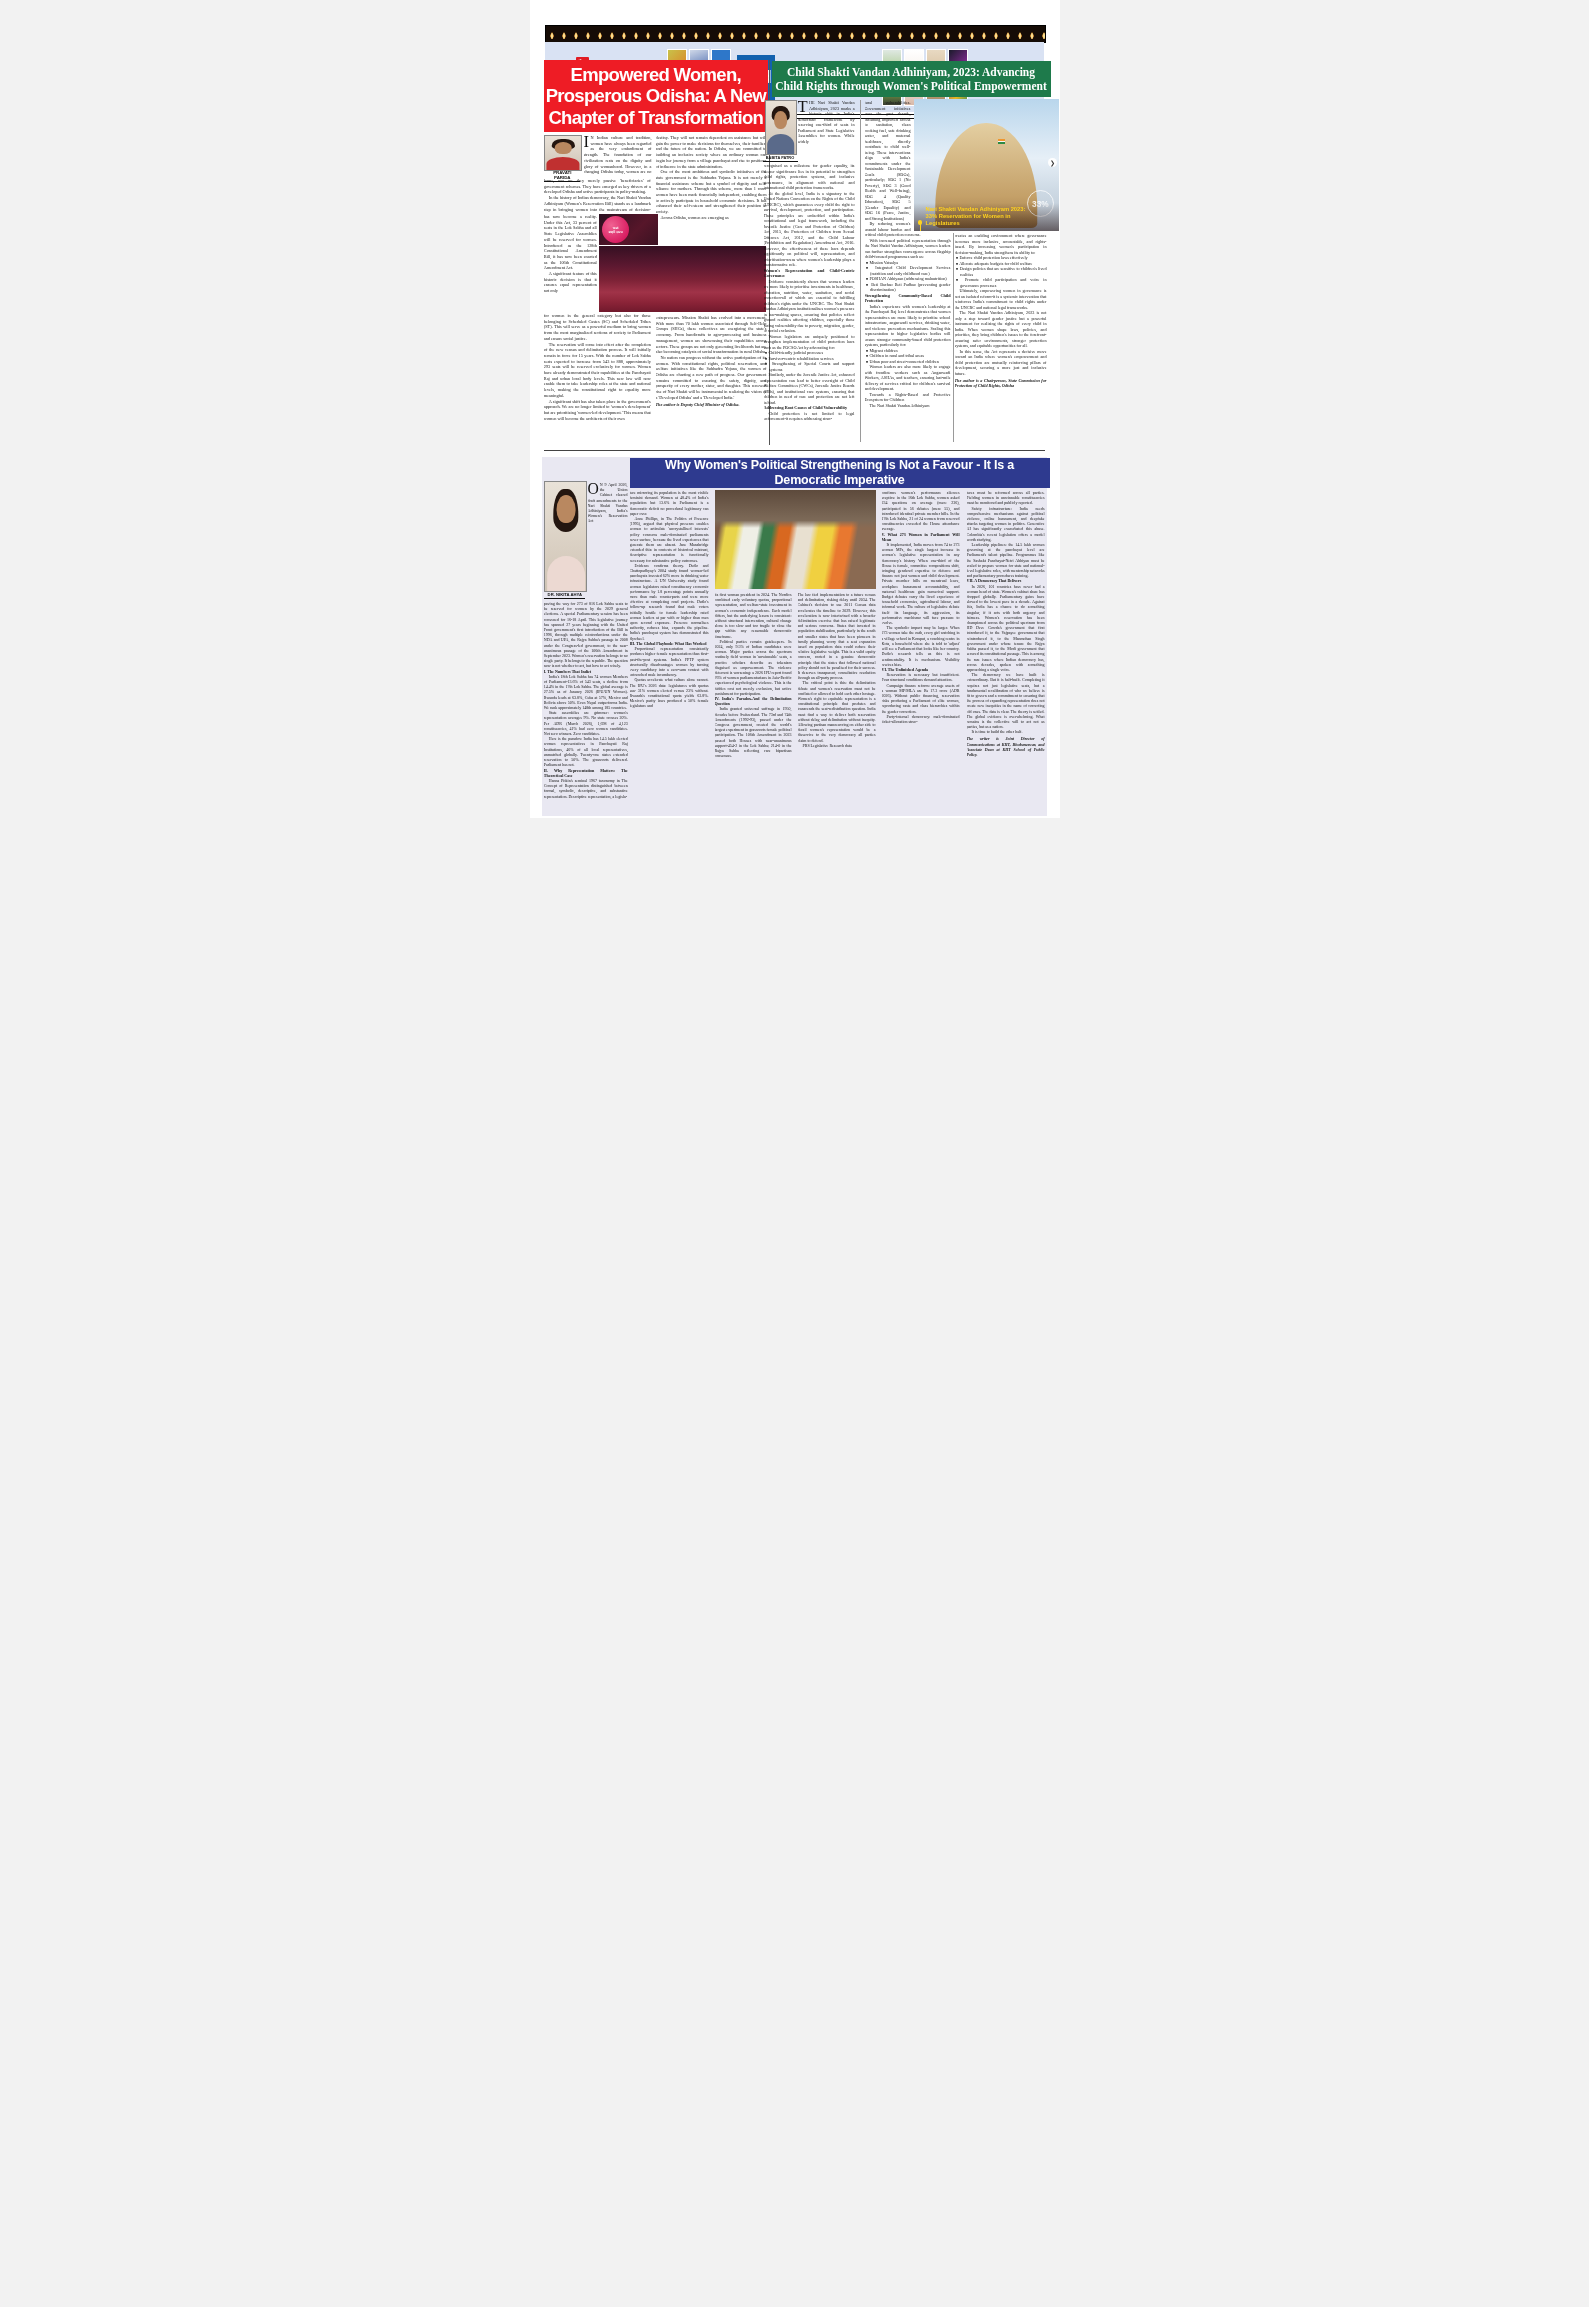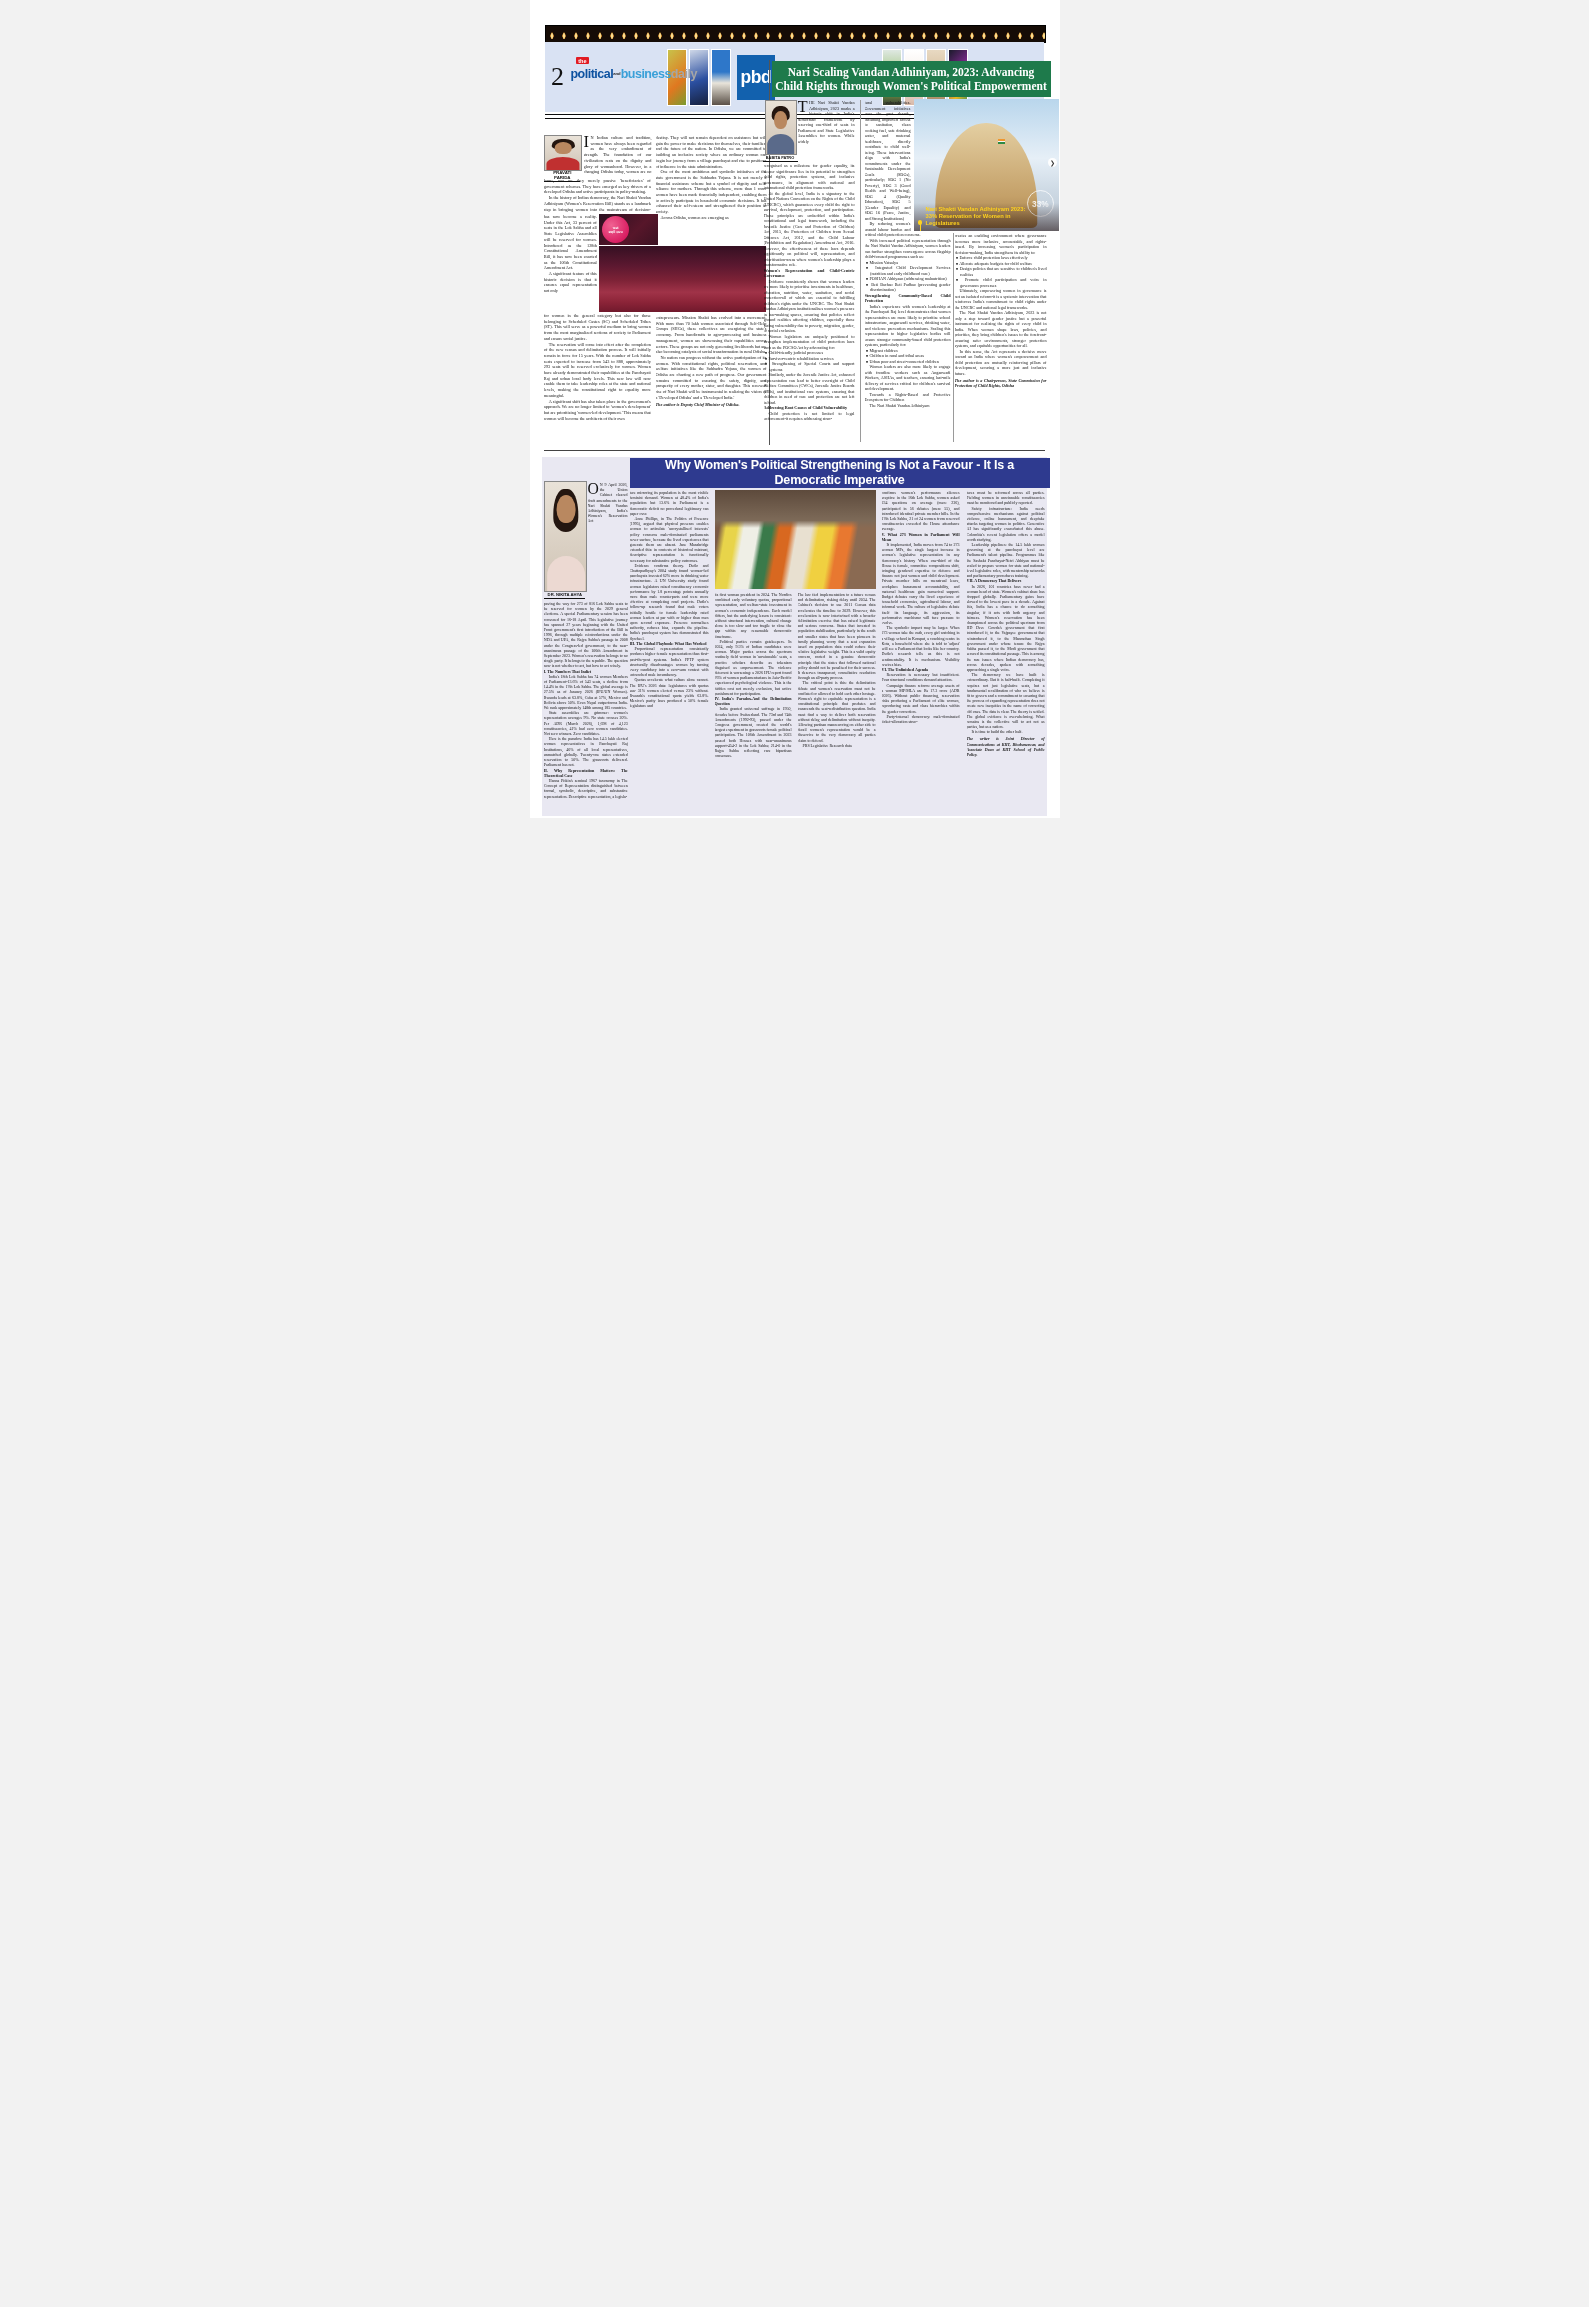--- a/index.html
+++ b/index.html
@@ -117,20 +117,21 @@
     <div class="tile" style="background:linear-gradient(180deg,#e8d9c2,#cdb089 70%,#9a7b55);"></div>
     <div class="tile" style="background:linear-gradient(135deg,#1a1a2a,#7a2a8a 40%,#e8b820 75%,#2a8a5a);"></div>
     <div id="mast-right">
       <div class="site">www.pbdodisha.in</div>
       <div class="dl">Cuttack, Thursday,</div>
       <div class="dl">April 16, 2026</div>
     </div>
   </div>
   <div class="abs" id="rule-masthead"></div>
 
+  <div class="abs" id="a1-headline">Empowered Women, Prosperous Odisha: A New Chapter of Transformation</div>
 
   <div class="avatar" style="left:14.8px;top:135px;width:36px;height:34px;">
     <div class="av-hair"></div>
     <div class="av-head"></div>
     <div class="av-body" style="background:#c03030;"></div>
   </div>
   <div class="author-cap" style="left:14.8px;top:170px;width:36px;font-size:4.4px;">PRAVATI PARIDA</div>
 
   <div class="col a12" style="left:54px;top:135px;width:68px;height:41px;">
     <span class="dropcap">I</span><span>N Indian culture and tradition, women have always been regarded as the very embodiment of strength. The foundation of our civilization rests on the dignity and glory of womanhood. However, in a changing Odisha today, women are no longer confined within the four walls of a</span>
@@ -163,21 +164,21 @@
   <div class="abs" id="a1-photo-main"></div>
 
   <div class="col a12" style="left:126px;top:315px;width:111px;height:129px;">
       <div class="seg seg-c">entrepreneurs. Mission Shakti has evolved into a movement. With more than 70 lakh women associated through Self-Help Groups (SHGs), these collectives are energizing the state's economy. From handicrafts to agro-processing and business management, women are showcasing their capabilities across sectors. These groups are not only generating livelihoods but are also becoming catalysts of social transformation in rural Odisha.</div>
       <div class="seg seg-p">No nation can progress without the active participation of its women. With constitutional rights, political reservation, and welfare initiatives like the Subhadra Yojana, the women of Odisha are charting a new path of progress. Our government remains committed to ensuring the safety, dignity, and prosperity of every mother, sister, and daughter. This renewed rise of Nari Shakti will be instrumental in realizing the vision of a 'Developed Odisha' and a 'Developed India.'</div>
       <div class="seg seg-by">The author is Deputy Chief Minister of Odisha.</div>
     </div>
 
   <div class="vrule" style="left:239px;top:60px;height:385px;background:#555;"></div>
 
-  <div class="abs" id="a2-headline">Nari Scaling Vandan Adhiniyam, 2023: Advancing Child Rights through Women's Political Empowerment</div>
+  <div class="abs" id="a2-headline">Child Shakti Vandan Adhiniyam, 2023: Advancing Child Rights through Women's Political Empowerment</div>
 
   <div class="avatar" style="left:235px;top:100px;width:30px;height:53px;">
     <div class="av-hair"></div>
     <div class="av-head"></div>
     <div class="av-body" style="background:#5a6a8a;"></div>
   </div>
   <div class="author-cap" style="left:233px;top:155px;width:35px;font-size:3.9px;">BABITA PATRO</div>
 
   <div class="col a2s" style="left:268px;top:100px;width:57px;height:61px;">
     <span class="dropcap">T</span><span>HE Nari Shakti Vandan Adhiniyam, 2023 marks a historic shift in India's democratic framework by reserving one-third of seats in Parliament and State Legislative Assemblies for women. While widely</span>

